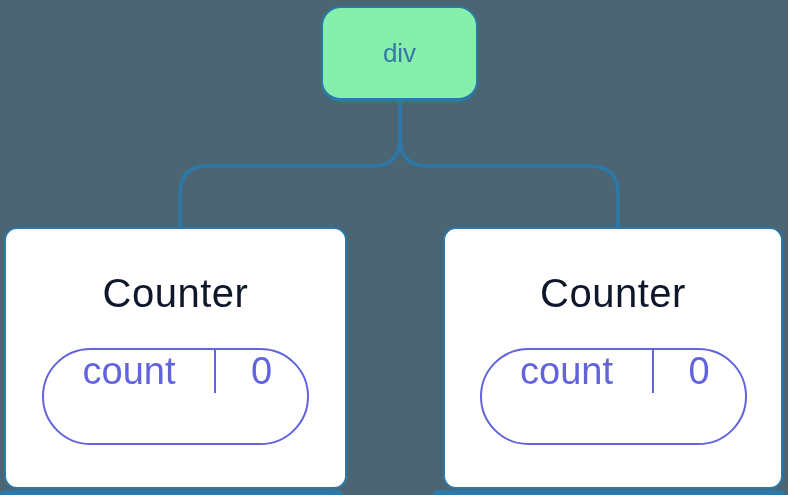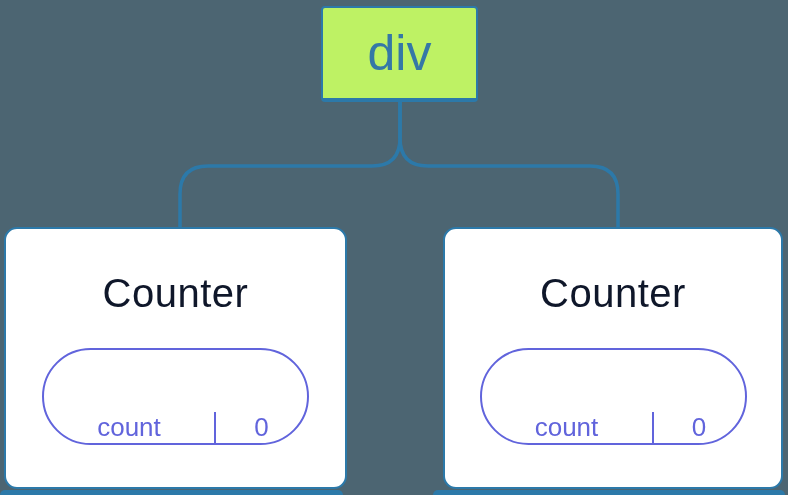--- a/index.html
+++ b/index.html
@@ -23,28 +23,28 @@
   .connector-svg path {
     fill: none;
     stroke: #2C79A9;
     stroke-width: 3.5;
   }
   .root-node {
     position: absolute;
     left: 321px; top: 6px;
     width: 157px; height: 96px;
     box-sizing: border-box;
-    background: #bef264;
+    background: #86efac;
     border: 2px solid #2C79A9;
     border-bottom-width: 4px;
-    border-radius: 4px;
+    border-radius: 20px;
     display: flex;
     align-items: center;
     justify-content: center;
-    font-size: 50px;
+    font-size: 26px;
     color: #3578A6;
   }
   .card {
     position: absolute;
     top: 227px;
     height: 262px;
     box-sizing: border-box;
     background: #FFFFFF;
     border: 2px solid #2C79A9;
     border-radius: 13px;
@@ -61,23 +61,23 @@
     color: #0f172a;
   }
   .pill {
     margin: 32px auto 11px;
     width: 267px;
     height: 97px;
     box-sizing: border-box;
     border: 2px solid #6164DC;
     border-radius: 50px;
     display: flex;
-    align-items: flex-end;
+    align-items: flex-start;
     color: #6164DC;
-    font-size: 26px;
+    font-size: 38px;
     background: #FFFFFF;
   }
   .pill-key {
     width: 65.4%;
     box-sizing: border-box;
     border-right: 2px solid #6164DC;
     display: flex;
     align-items: center;
     justify-content: center;
   }

